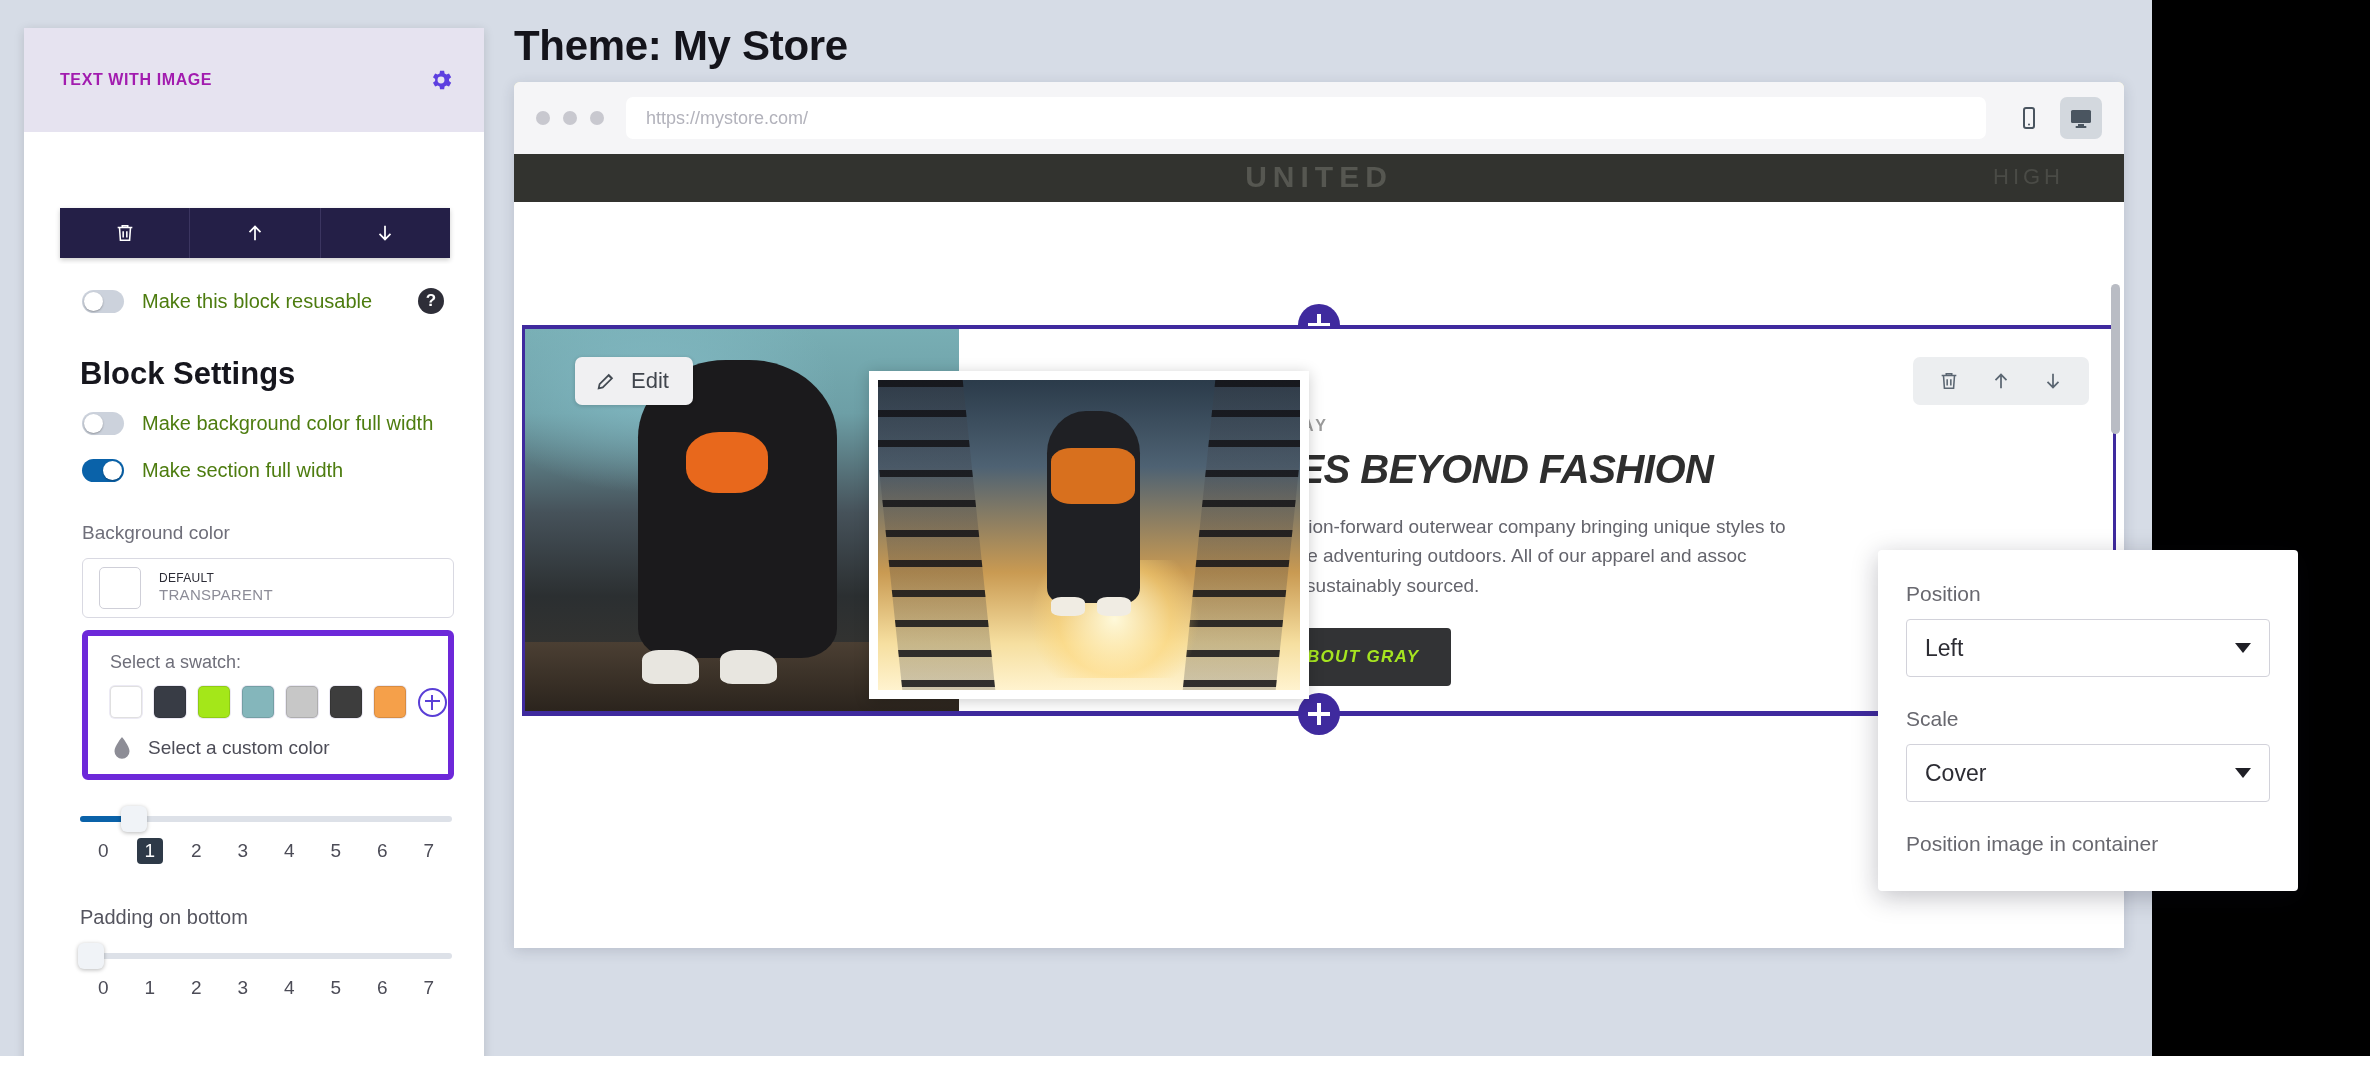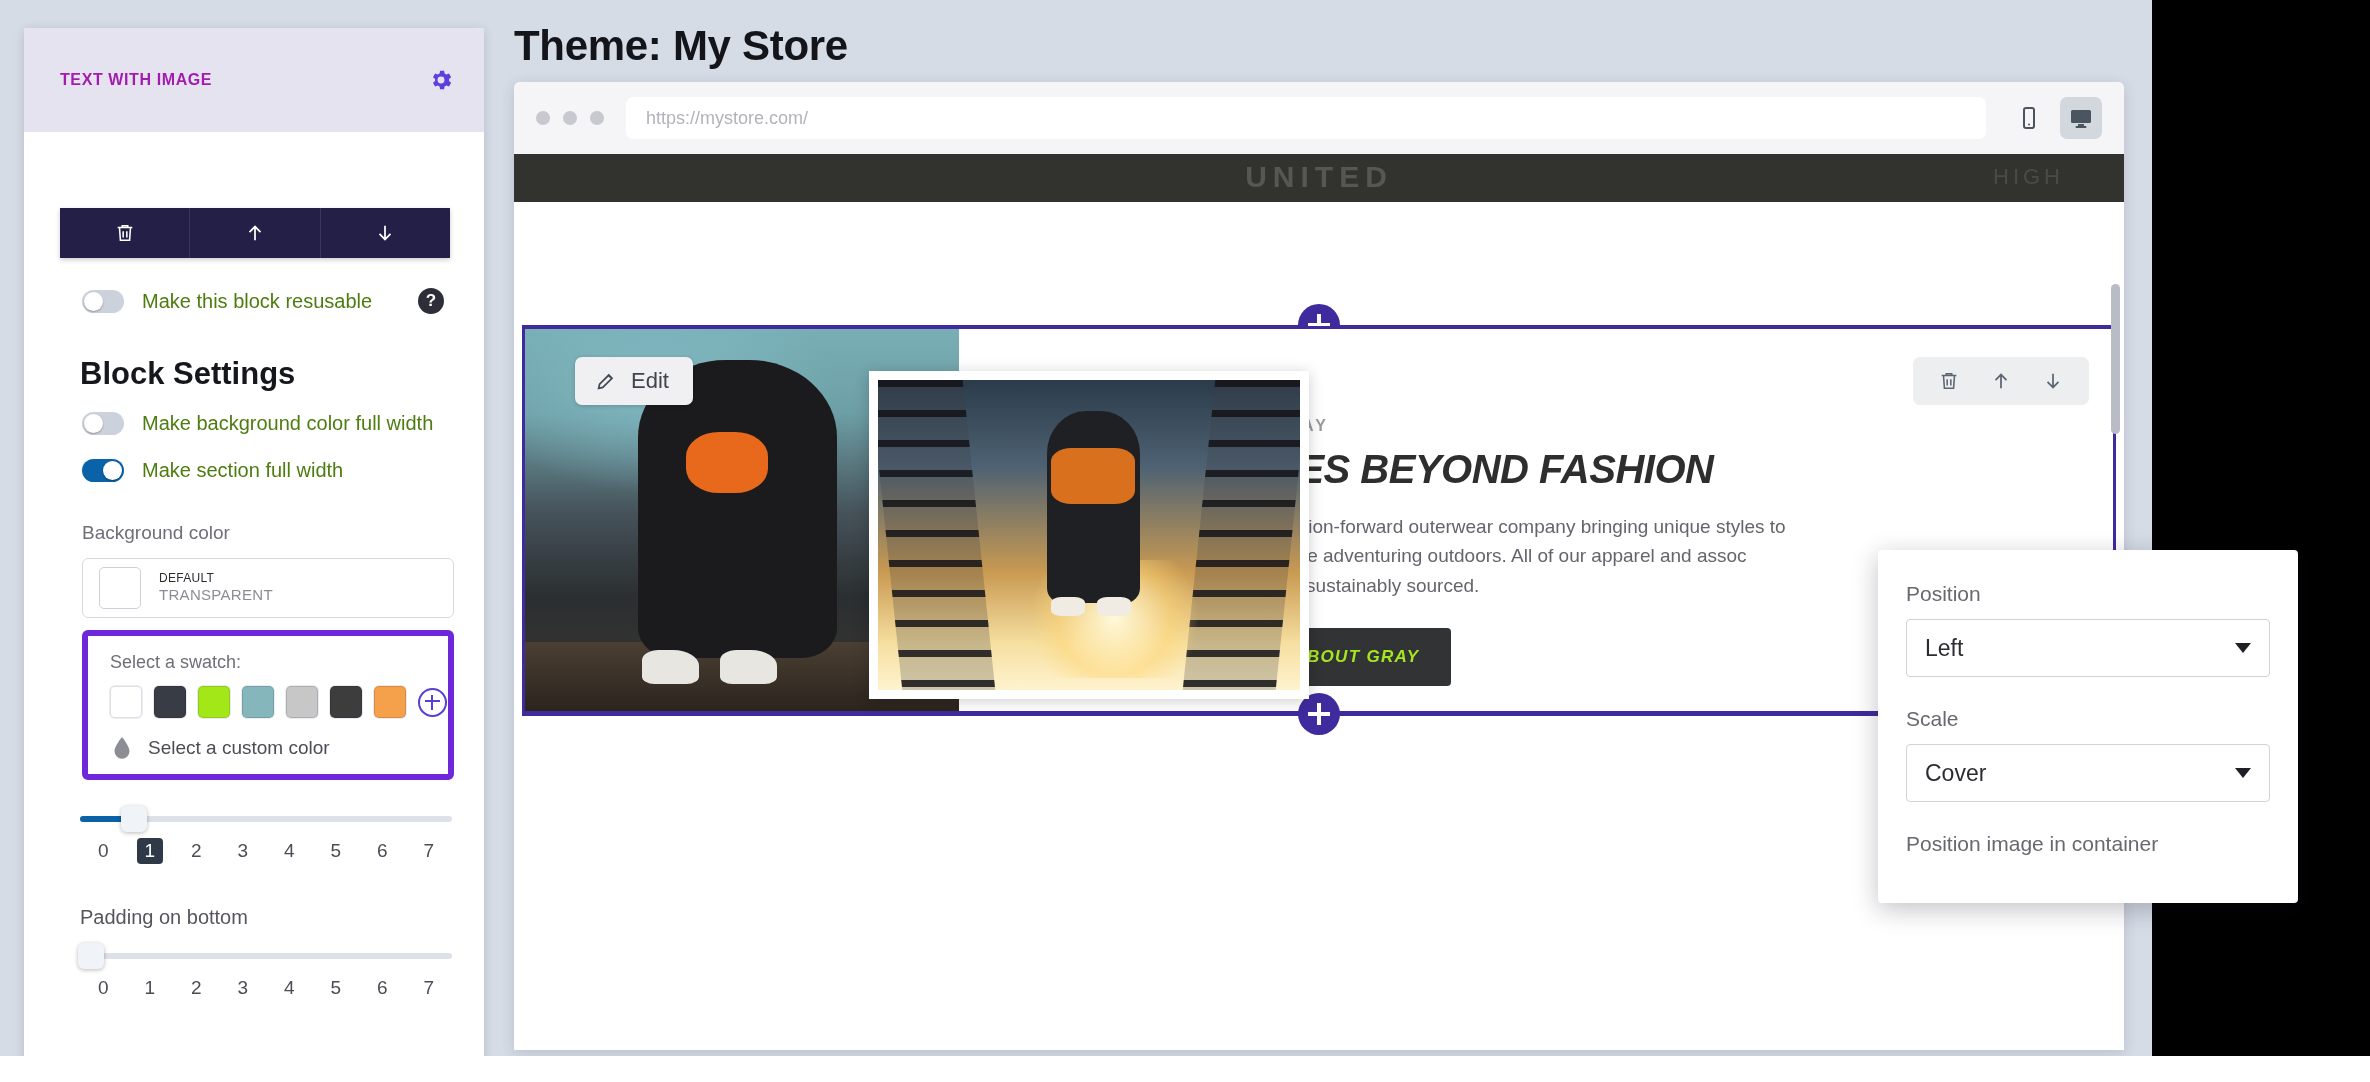--- a/index.html
+++ b/index.html
@@ -328,21 +328,21 @@
     font-weight: bold;
     color: #14141b;
     letter-spacing: -.3px;
     margin: 0;
   }
 
   .browser-frame {
     position: absolute;
     left: 30px; top: 82px;
     right: 28px;
-    height: 968px;
+    height: 866px;
     background: #fef9c3;
     border-radius: 6px 6px 0 0;
     box-shadow: 0 3px 14px rgba(40,45,70,.16);
     overflow: hidden;
   }
   .browser-chrome {
     height: 72px;
     display: flex;
     align-items: center;
     padding: 0 22px;
@@ -630,21 +630,21 @@
   }
 
   
   #image-popover {
     position: absolute;
     left: 1878px; top: 550px;
     width: 420px;
     background: #ffffff;
     border-radius: 4px;
     box-shadow: 0 6px 26px rgba(20,20,40,.26);
-    padding: 32px 28px 34px 28px;
+    padding: 32px 28px 22px 28px;
     box-sizing: border-box;
     z-index: 40;
   }
   .pop-label {
     font-size: 21px;
     color: #68686f;
     margin-bottom: 13px;
   }
   .pop-select {
     width: 100%;

